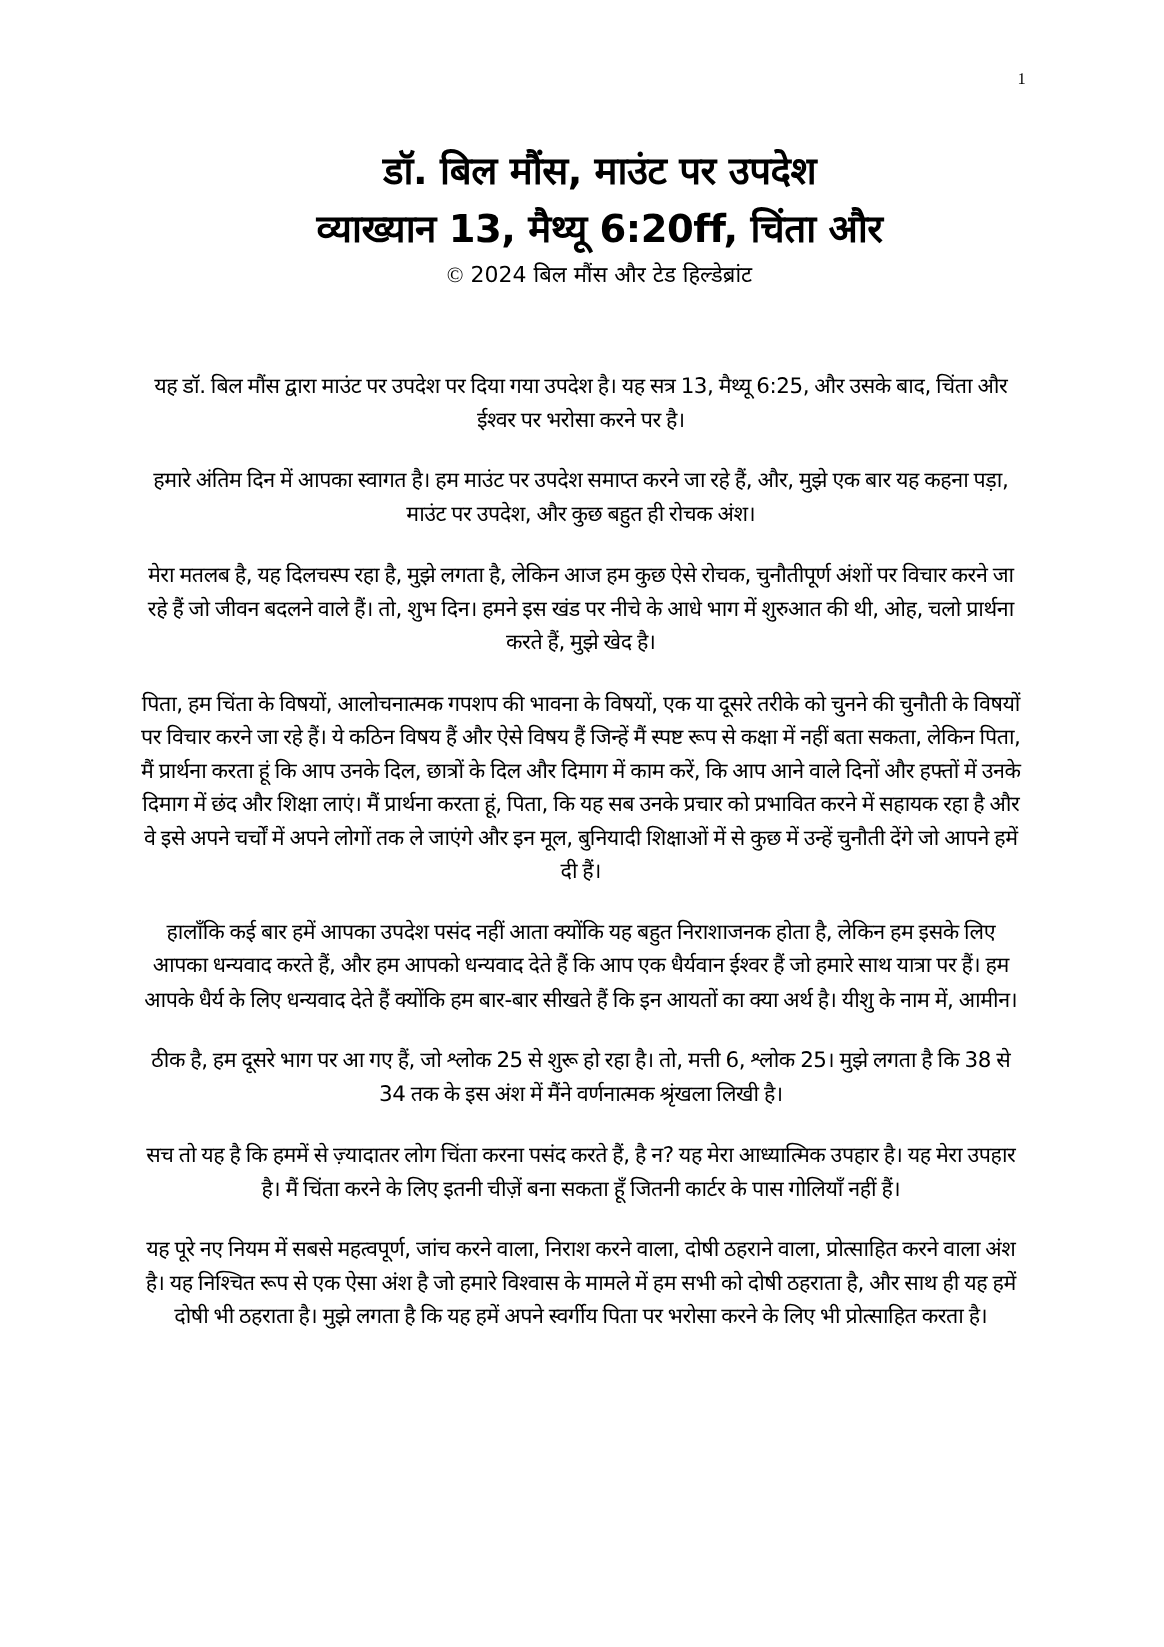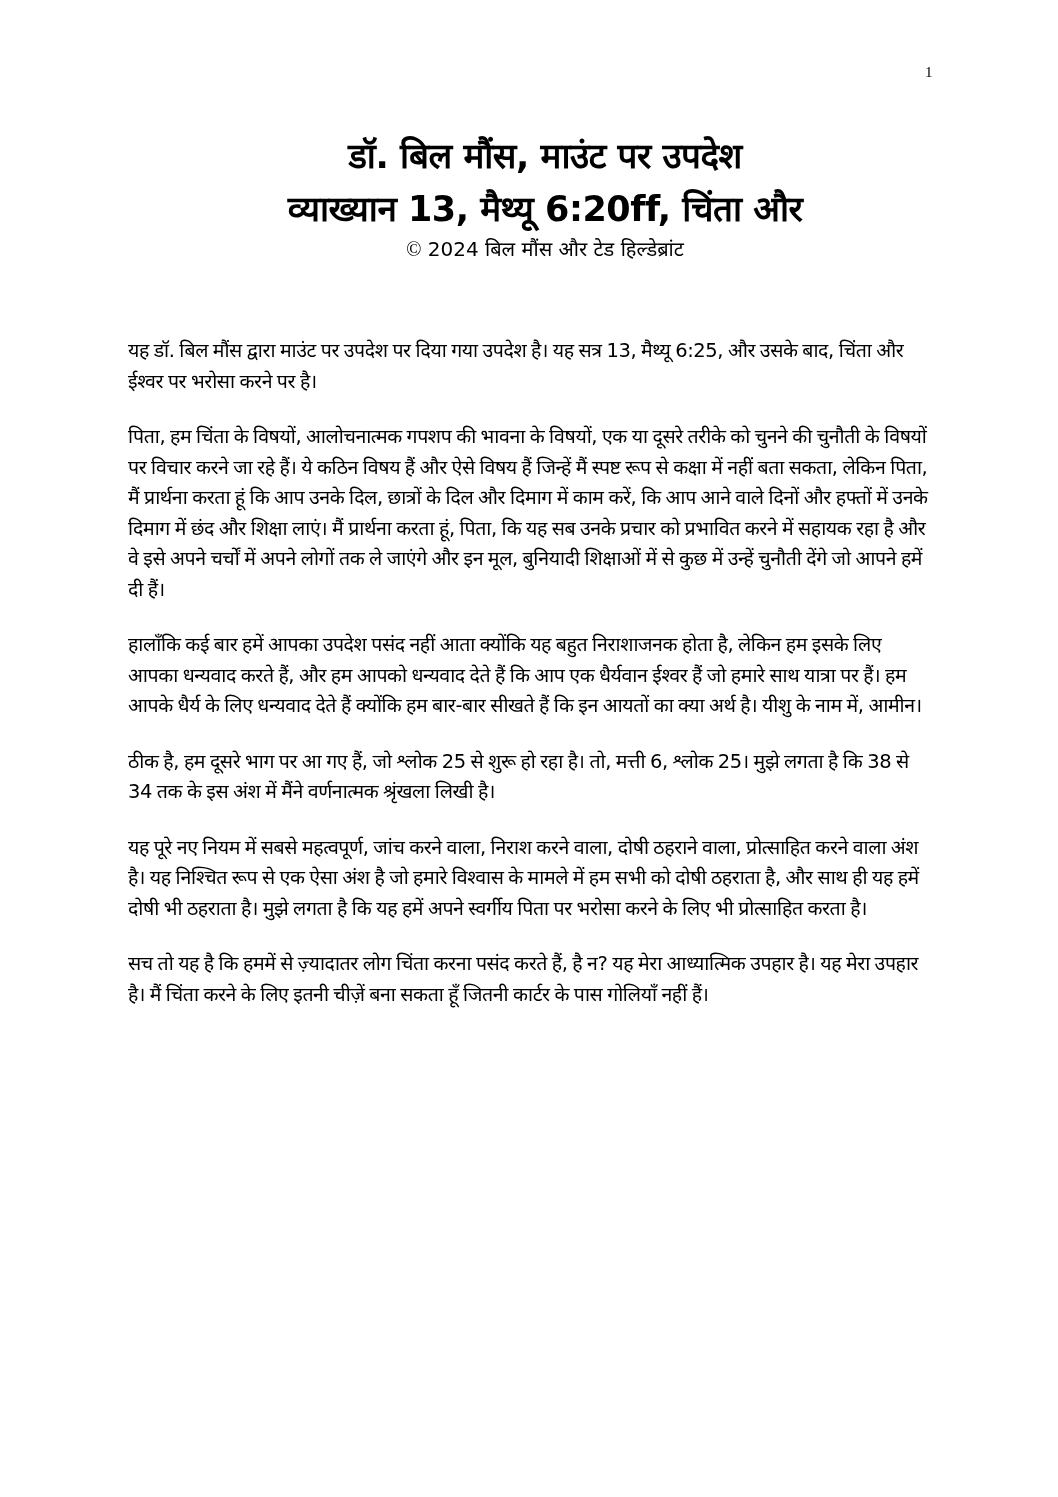--- a/index.html
+++ b/index.html
@@ -49,33 +49,36 @@
       top: 336px;
       left: 128px;
       width: 800px;
     }
     .para {
       font-size: 19.5px;
       line-height: 30.5px;
       margin: 0 0 25px 0;
       letter-spacing: -0.4px;
       word-spacing: -1px;
+      text-align: center;
     }
   </style>
 </head>
 <body>
 
 <div class="page-number">1</div>
 
 <div class="title-block">
   <div class="title-line">डॉ. बिल मौंस, माउंट पर उपदेश</div>
   <div class="title-line">व्याख्यान 13, मैथ्यू 6:20ff, चिंता और</div>
   <div class="copyright"><span class="sym">©</span><span> 2024 बिल मौंस और टेड हिल्डेब्रांट</span></div>
 </div>
 
 <div class="body-text">
   <p class="para">यह डॉ. बिल मौंस द्वारा माउंट पर उपदेश पर दिया गया उपदेश है। यह सत्र 13, मैथ्यू 6:25, और उसके बाद, चिंता और ईश्वर पर भरोसा करने पर है।</p>
+  <p class="para">हमारे अंतिम दिन में आपका स्वागत है। हम माउंट पर उपदेश समाप्त करने जा रहे हैं, और, मुझे एक बार यह कहना पड़ा, माउंट पर उपदेश, और कुछ बहुत ही रोचक अंश।</p>
+  <p class="para">मेरा मतलब है, यह दिलचस्प रहा है, मुझे लगता है, लेकिन आज हम कुछ ऐसे रोचक, चुनौतीपूर्ण अंशों पर विचार करने जा रहे हैं जो जीवन बदलने वाले हैं। तो, शुभ दिन। हमने इस खंड पर नीचे के आधे भाग में शुरुआत की थी, ओह, चलो प्रार्थना करते हैं, मुझे खेद है।</p>
   <p class="para">पिता, हम चिंता के विषयों, आलोचनात्मक गपशप की भावना के विषयों, एक या दूसरे तरीके को चुनने की चुनौती के विषयों पर विचार करने जा रहे हैं। ये कठिन विषय हैं और ऐसे विषय हैं जिन्हें मैं स्पष्ट रूप से कक्षा में नहीं बता सकता, लेकिन पिता, मैं प्रार्थना करता हूं कि आप उनके दिल, छात्रों के दिल और दिमाग में काम करें, कि आप आने वाले दिनों और हफ्तों में उनके दिमाग में छंद और शिक्षा लाएं। मैं प्रार्थना करता हूं, पिता, कि यह सब उनके प्रचार को प्रभावित करने में सहायक रहा है और वे इसे अपने चर्चों में अपने लोगों तक ले जाएंगे और इन मूल, बुनियादी शिक्षाओं में से कुछ में उन्हें चुनौती देंगे जो आपने हमें दी हैं।</p>
   <p class="para">हालाँकि कई बार हमें आपका उपदेश पसंद नहीं आता क्योंकि यह बहुत निराशाजनक होता है, लेकिन हम इसके लिए आपका धन्यवाद करते हैं, और हम आपको धन्यवाद देते हैं कि आप एक धैर्यवान ईश्वर हैं जो हमारे साथ यात्रा पर हैं। हम आपके धैर्य के लिए धन्यवाद देते हैं क्योंकि हम बार-बार सीखते हैं कि इन आयतों का क्या अर्थ है। यीशु के नाम में, आमीन।</p>
   <p class="para">ठीक है, हम दूसरे भाग पर आ गए हैं, जो श्लोक 25 से शुरू हो रहा है। तो, मत्ती 6, श्लोक 25। मुझे लगता है कि 38 से 34 तक के इस अंश में मैंने वर्णनात्मक श्रृंखला लिखी है।</p>
+  <p class="para">सच तो यह है कि हममें से ज़्यादातर लोग चिंता करना पसंद करते हैं, है न? यह मेरा आध्यात्मिक उपहार है। यह मेरा उपहार है। मैं चिंता करने के लिए इतनी चीज़ें बना सकता हूँ जितनी कार्टर के पास गोलियाँ नहीं हैं।</p>
   <p class="para">यह पूरे नए नियम में सबसे महत्वपूर्ण, जांच करने वाला, निराश करने वाला, दोषी ठहराने वाला, प्रोत्साहित करने वाला अंश है। यह निश्चित रूप से एक ऐसा अंश है जो हमारे विश्वास के मामले में हम सभी को दोषी ठहराता है, और साथ ही यह हमें दोषी भी ठहराता है। मुझे लगता है कि यह हमें अपने स्वर्गीय पिता पर भरोसा करने के लिए भी प्रोत्साहित करता है।</p>
-  <p class="para">सच तो यह है कि हममें से ज़्यादातर लोग चिंता करना पसंद करते हैं, है न? यह मेरा आध्यात्मिक उपहार है। यह मेरा उपहार है। मैं चिंता करने के लिए इतनी चीज़ें बना सकता हूँ जितनी कार्टर के पास गोलियाँ नहीं हैं।</p>
 </div>
 
 </body></html>

